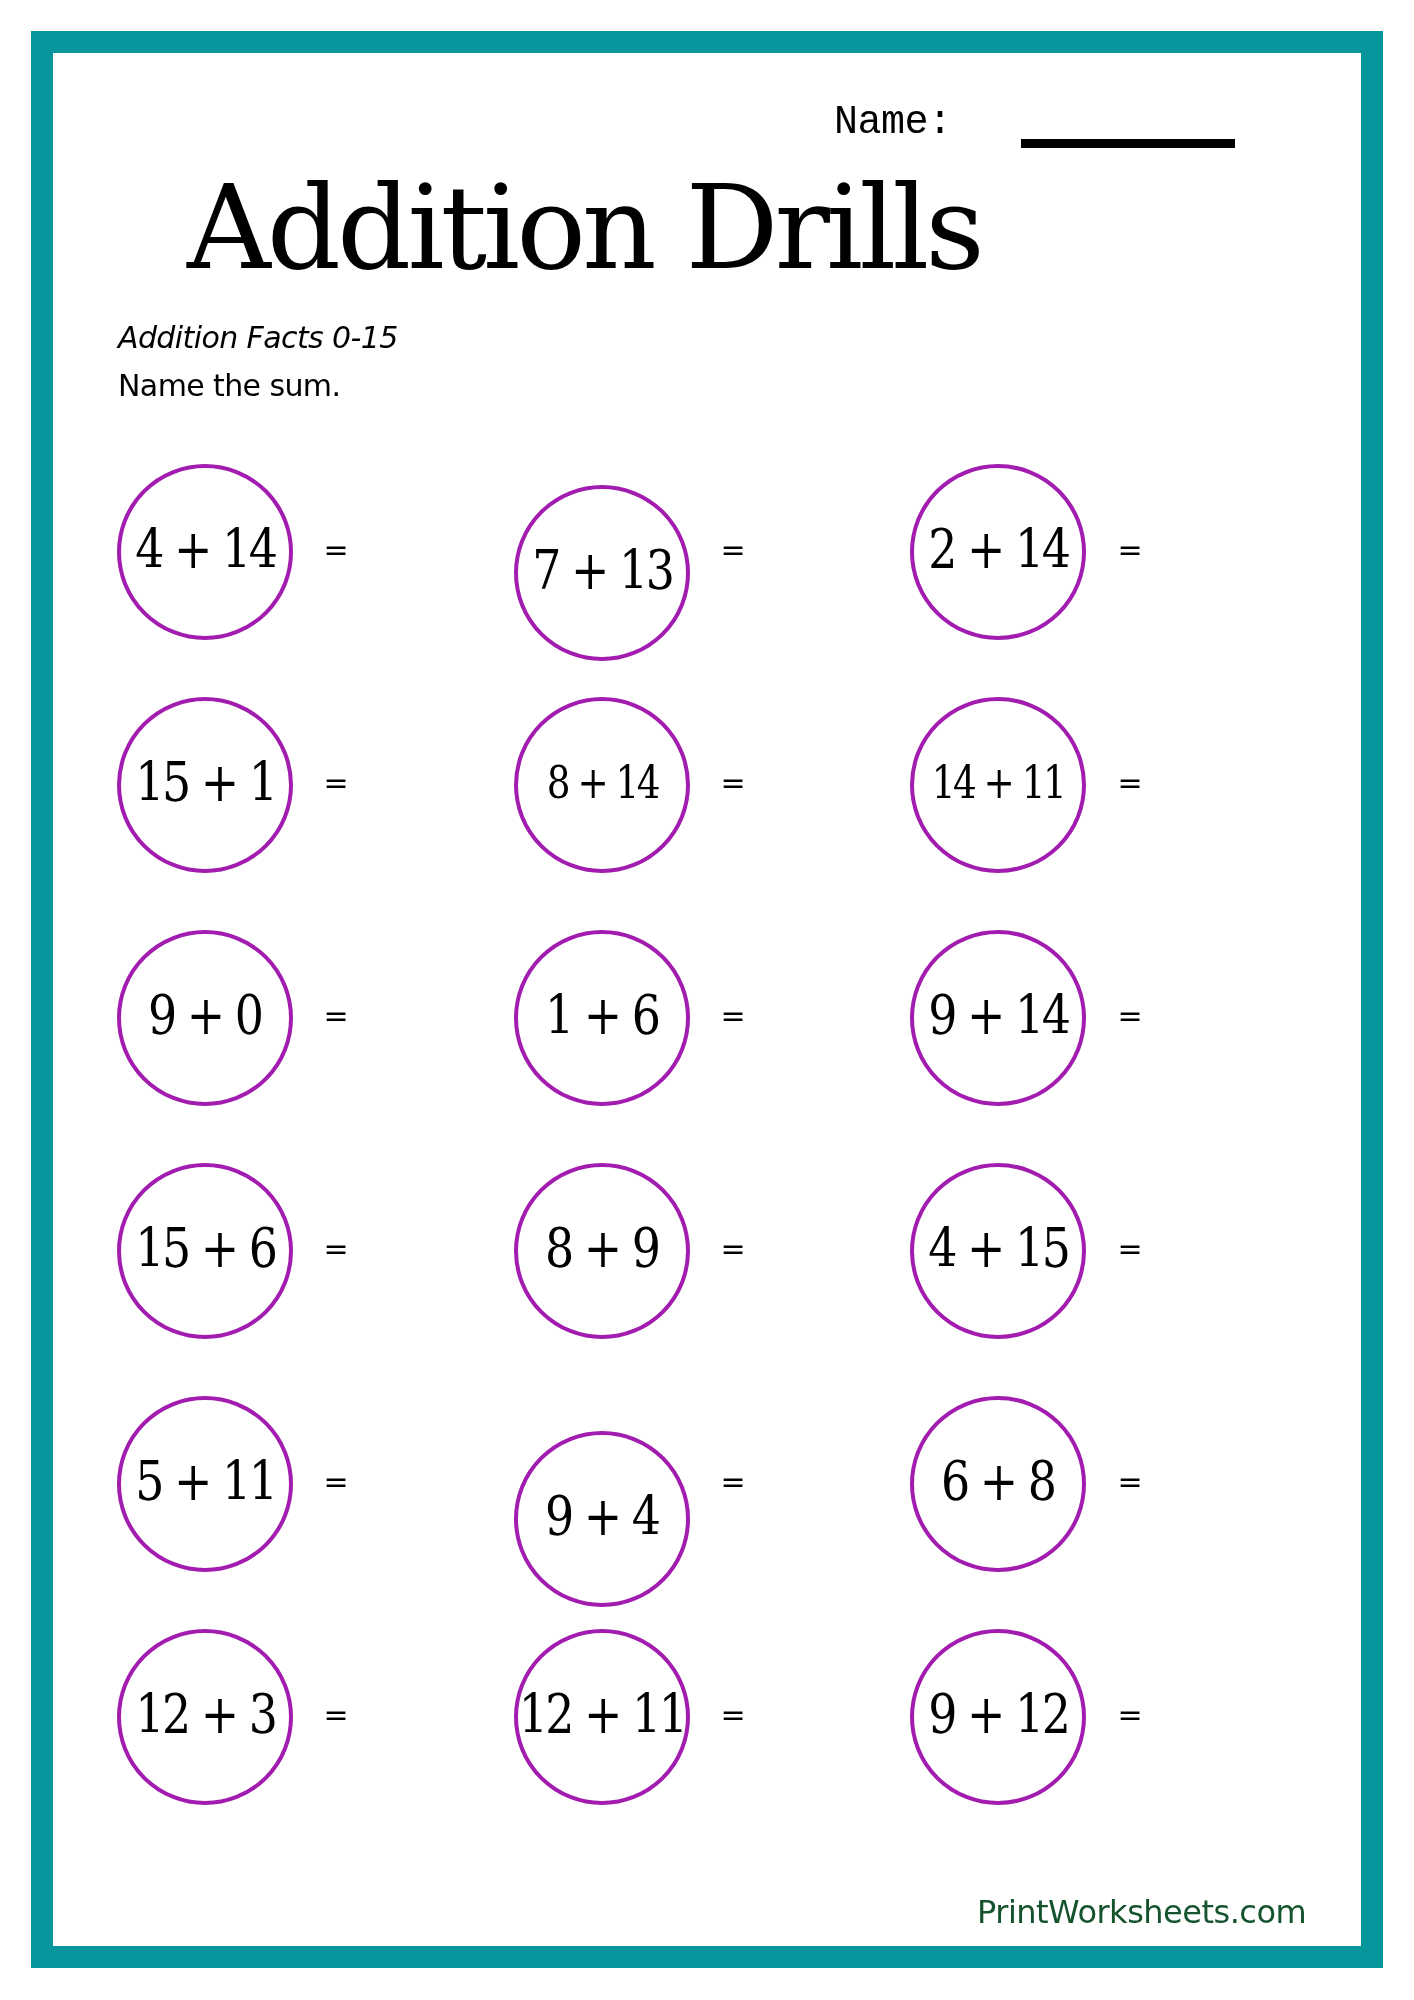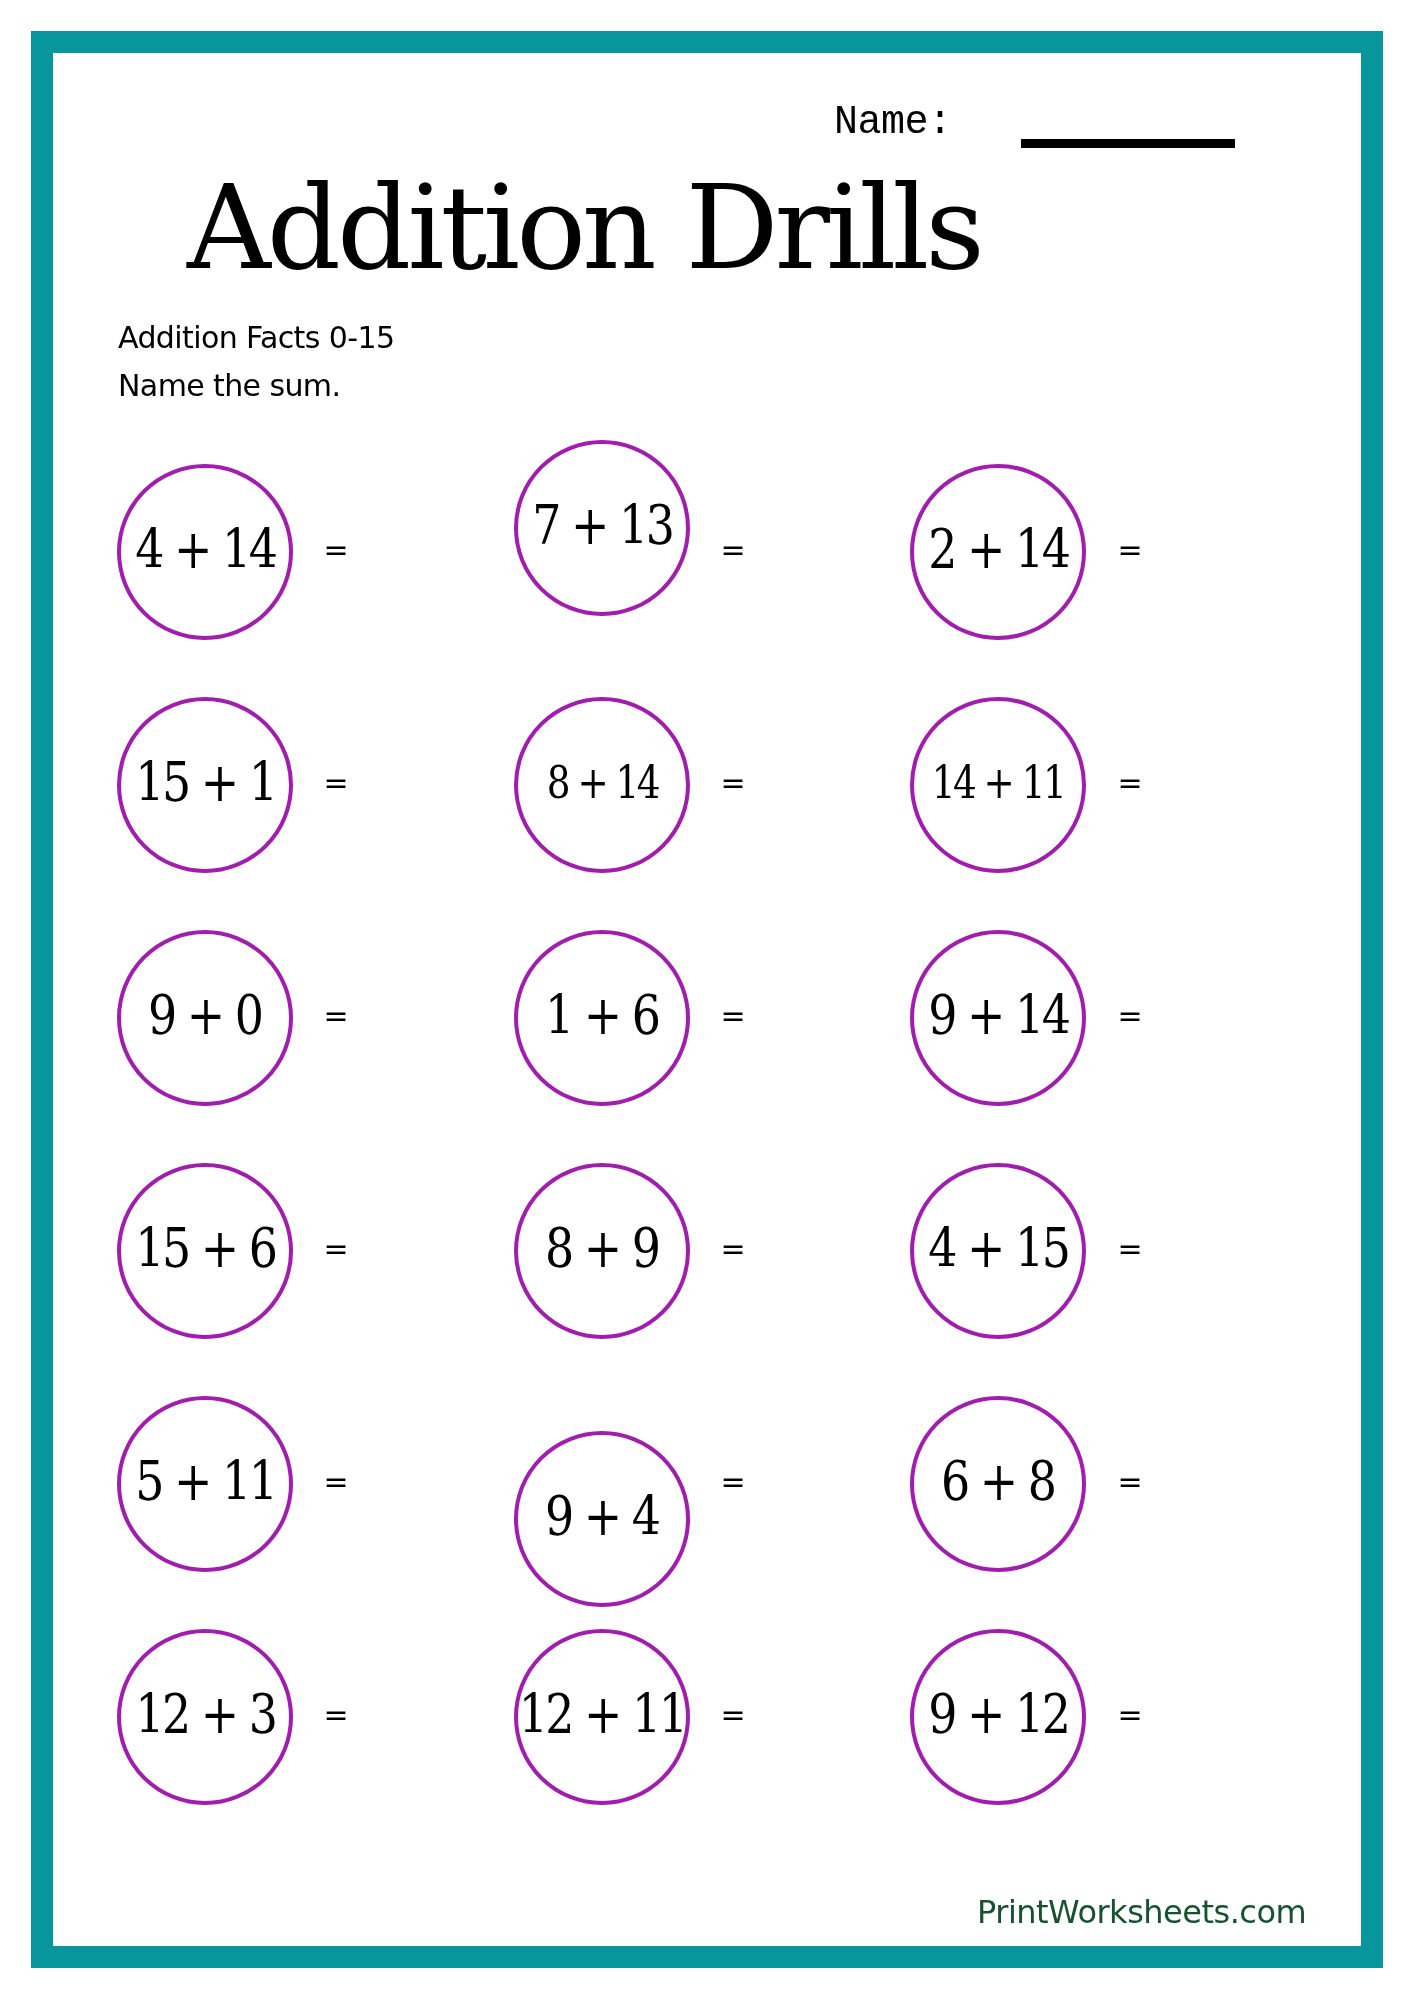--- a/index.html
+++ b/index.html
@@ -44,29 +44,29 @@
 </head>
 <body>
 
 <div class="frame"></div>
 
 <div class="name-label">Name:</div>
 <div class="name-line"></div>
 
 <div class="title">Addition Drills</div>
 
-<div class="subtitle" style="top:318px;">Addition Facts 0-15</div>
+<div class="subtitle" style="top:318px;font-style:italic;">Addition Facts 0-15</div>
 <div class="subtitle" style="top:366px;">Name the sum.</div>
 
 <div id="grid">
     <div class="problem" style="left: 117px; top: 464px;">
       <span class="expr">4 + 14</span>
     </div>
     <div class="equals" style="left: 321px; top: 535px;">=</div>
-    <div class="problem" style="left: 514px; top: 440px;">
+    <div class="problem" style="left: 514px; top: 485px;">
       <span class="expr">7 + 13</span>
     </div>
     <div class="equals" style="left: 718px; top: 535px;">=</div>
     <div class="problem" style="left: 910px; top: 464px;">
       <span class="expr">2 + 14</span>
     </div>
     <div class="equals" style="left: 1115px; top: 535px;">=</div>
     <div class="problem" style="left: 117px; top: 697px;">
       <span class="expr">15 + 1</span>
     </div>

